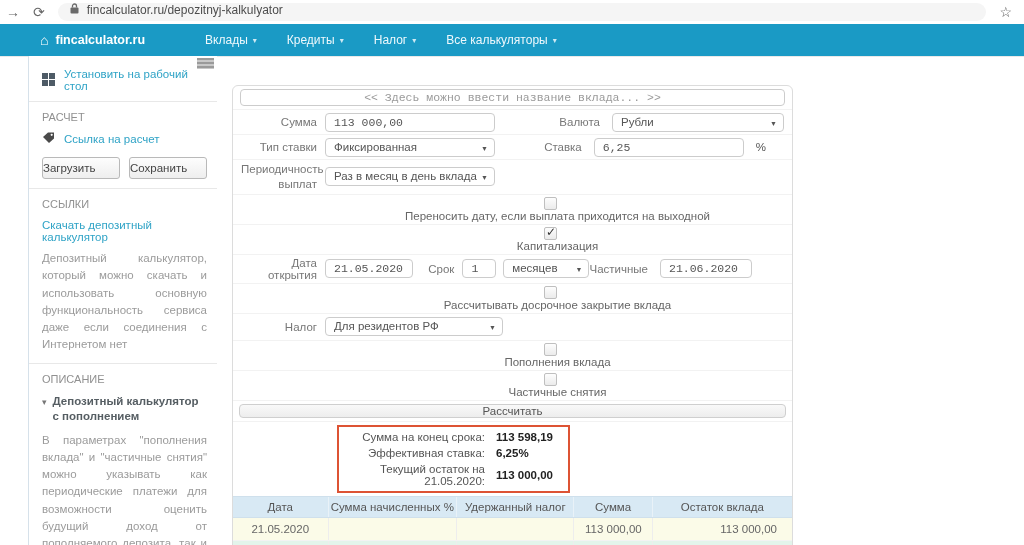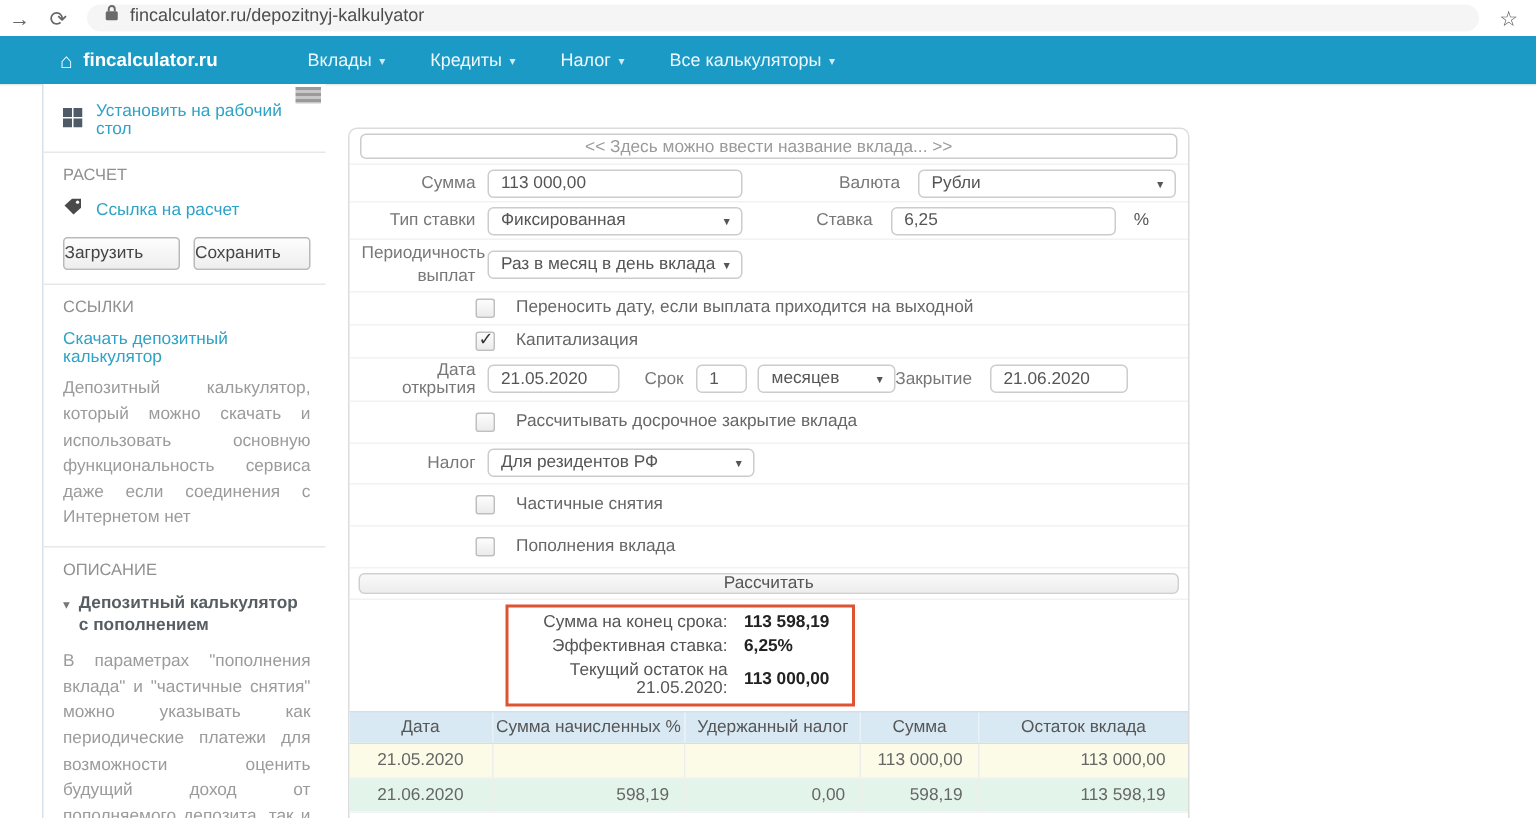--- a/index.html
+++ b/index.html
@@ -44,30 +44,30 @@
   .sb-topic .caret { font-size:9px; color:#777; margin-top:2px; }
 
   
   .panel { position:absolute; left:232px; top:85px; width:561px; height:470px;
     border:1px solid #dcdcdc; border-radius:6px; background:#fff; overflow:hidden; }
   .row { display:flex; align-items:center; padding:2px 8px; border-bottom:1px solid #f2f2f2; min-height:25px; }
   .flabel { color:#777; text-align:right; }
   .w76 { width:76px; flex:none; }
   .gap8 { width:8px; flex:none; }
   .inp { height:19px; border:1px solid #cccccc; border-radius:4px; padding:0 8px; color:#555;
-    font-size:11.5px; font-family:Liberation Sans, sans-serif; background:#fff; }
+    font-size:11.5px; font-family:Liberation Mono, monospace; background:#fff; }
   .sel { position:relative; height:19px; line-height:17px; border:1px solid #cccccc; border-radius:4px;
     padding:0 18px 0 8px; color:#555; background:#fff; cursor:pointer; white-space:nowrap; overflow:hidden; }
   .sel .arr { position:absolute; right:6px; top:1px; font-size:7px; color:#555; }
   .rgroup { margin-left:auto; display:flex; align-items:center; gap:12px; }
   .cb { width:13px; height:13px; flex:none; border:1px solid #bfbfbf; border-radius:2px;
     background:linear-gradient(#fdfdfd,#ebebeb); position:relative; cursor:pointer; }
   .cb .check-glyph { position:absolute; top:-3px; left:1px; font-size:12px; color:#333; }
   .cb-label { color:#666; margin-left:14px; }
-  .cb-row { padding-left:84px; }
+  .cb-row { padding-left:84px;flex-direction:column; }
   .tall { min-height:28px; }
   .name-row { padding:3px 7px; min-height:0; }
   .name-inp { width:100%; height:17px; text-align:center; color:#999; }
   .name-inp::placeholder { color:#9a9a9a; }
   .calc-row { padding:3px 6px; min-height:0; }
   .calc-btn { width:100%; height:14px; font-size:11.5px; color:#555; font-family:inherit;
     background:linear-gradient(#f9f9f9,#ededed); border:1px solid #cfcfcf; border-radius:4px; cursor:pointer; }
 
   
   .results { margin:3px 0 3px 104px; width:233px; border:2px solid #dd5334; padding:2px 7px; }
@@ -242,47 +242,47 @@
     <span style="width:22px"></span>
     <span class="flabel">Срок</span>
     <span class="gap8"></span>
     <input class="inp" style="width: 34px;" value="1">
     <span style="width:10px"></span>
     <div class="sel" style="width:112px">
       <span>месяцев</span>
       <span class="arr">▼</span>
     </div>
     <div class="rgroup" style="margin-right:32px">
-      <span class="flabel">Закрытие</span>
+      <span class="flabel">Частичные</span>
       <input class="inp" style="width: 92px;" value="21.06.2020">
     </div>
   </div>
 
   <div class="row cb-row" style="min-height:28px">
     <span class="cb"></span>
     <span class="cb-label">Рассчитывать досрочное закрытие вклада</span>
   </div>
 
   <div class="row" style="min-height:27px">
     <span class="flabel w76">Налог</span>
     <span class="gap8"></span>
     <div class="sel" style="width:178px">
       <span>Для резидентов РФ</span>
       <span class="arr">▼</span>
     </div>
   </div>
 
   <div class="row cb-row" style="min-height:28px">
     <span class="cb"></span>
-    <span class="cb-label">Частичные снятия</span>
+    <span class="cb-label">Пополнения вклада</span>
   </div>
 
   <div class="row cb-row" style="min-height:28px">
     <span class="cb"></span>
-    <span class="cb-label">Пополнения вклада</span>
+    <span class="cb-label">Частичные снятия</span>
   </div>
 
   <div class="row calc-row">
     <button class="calc-btn">Рассчитать</button>
   </div>
 
   <div class="results">
     <div class="rrow">
       <span class="rlabel">Сумма на конец срока:</span>
       <span class="rvalue">113 598,19</span>

